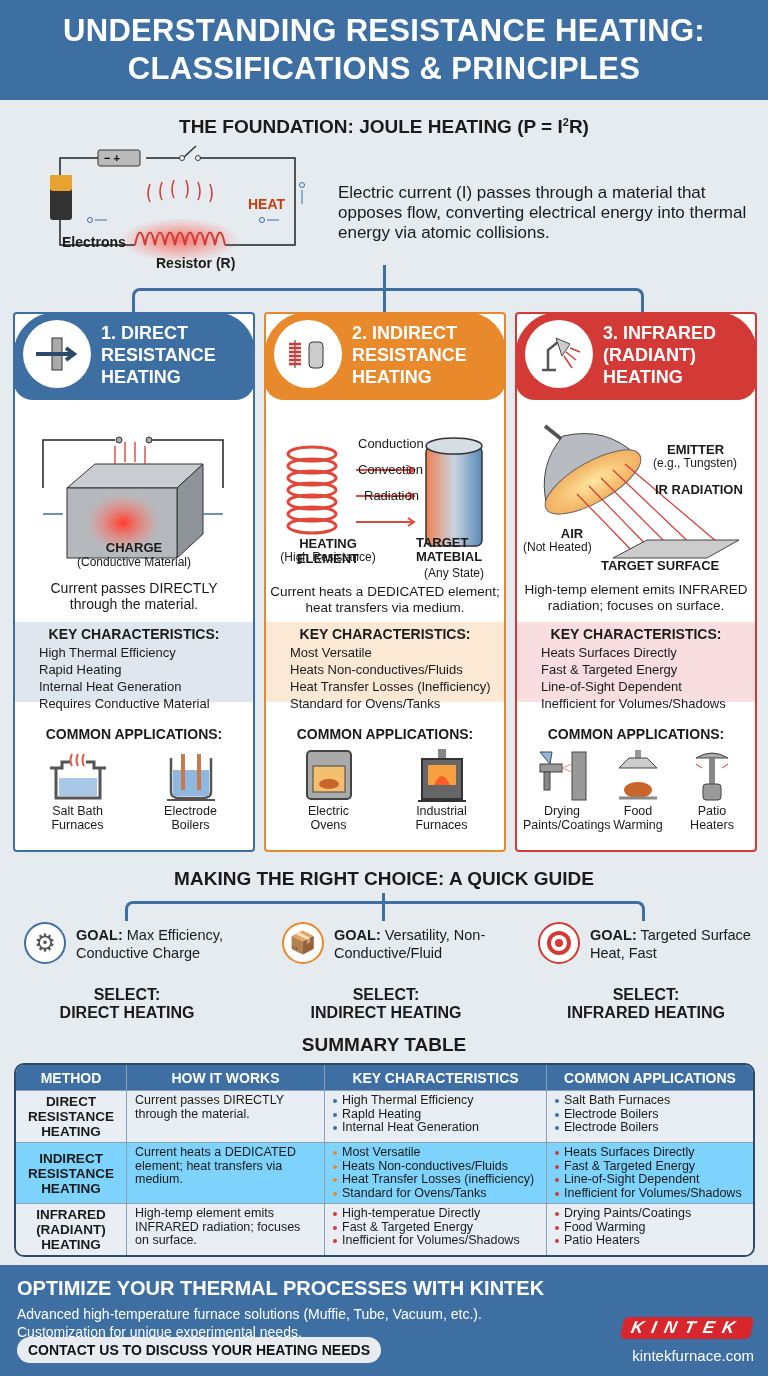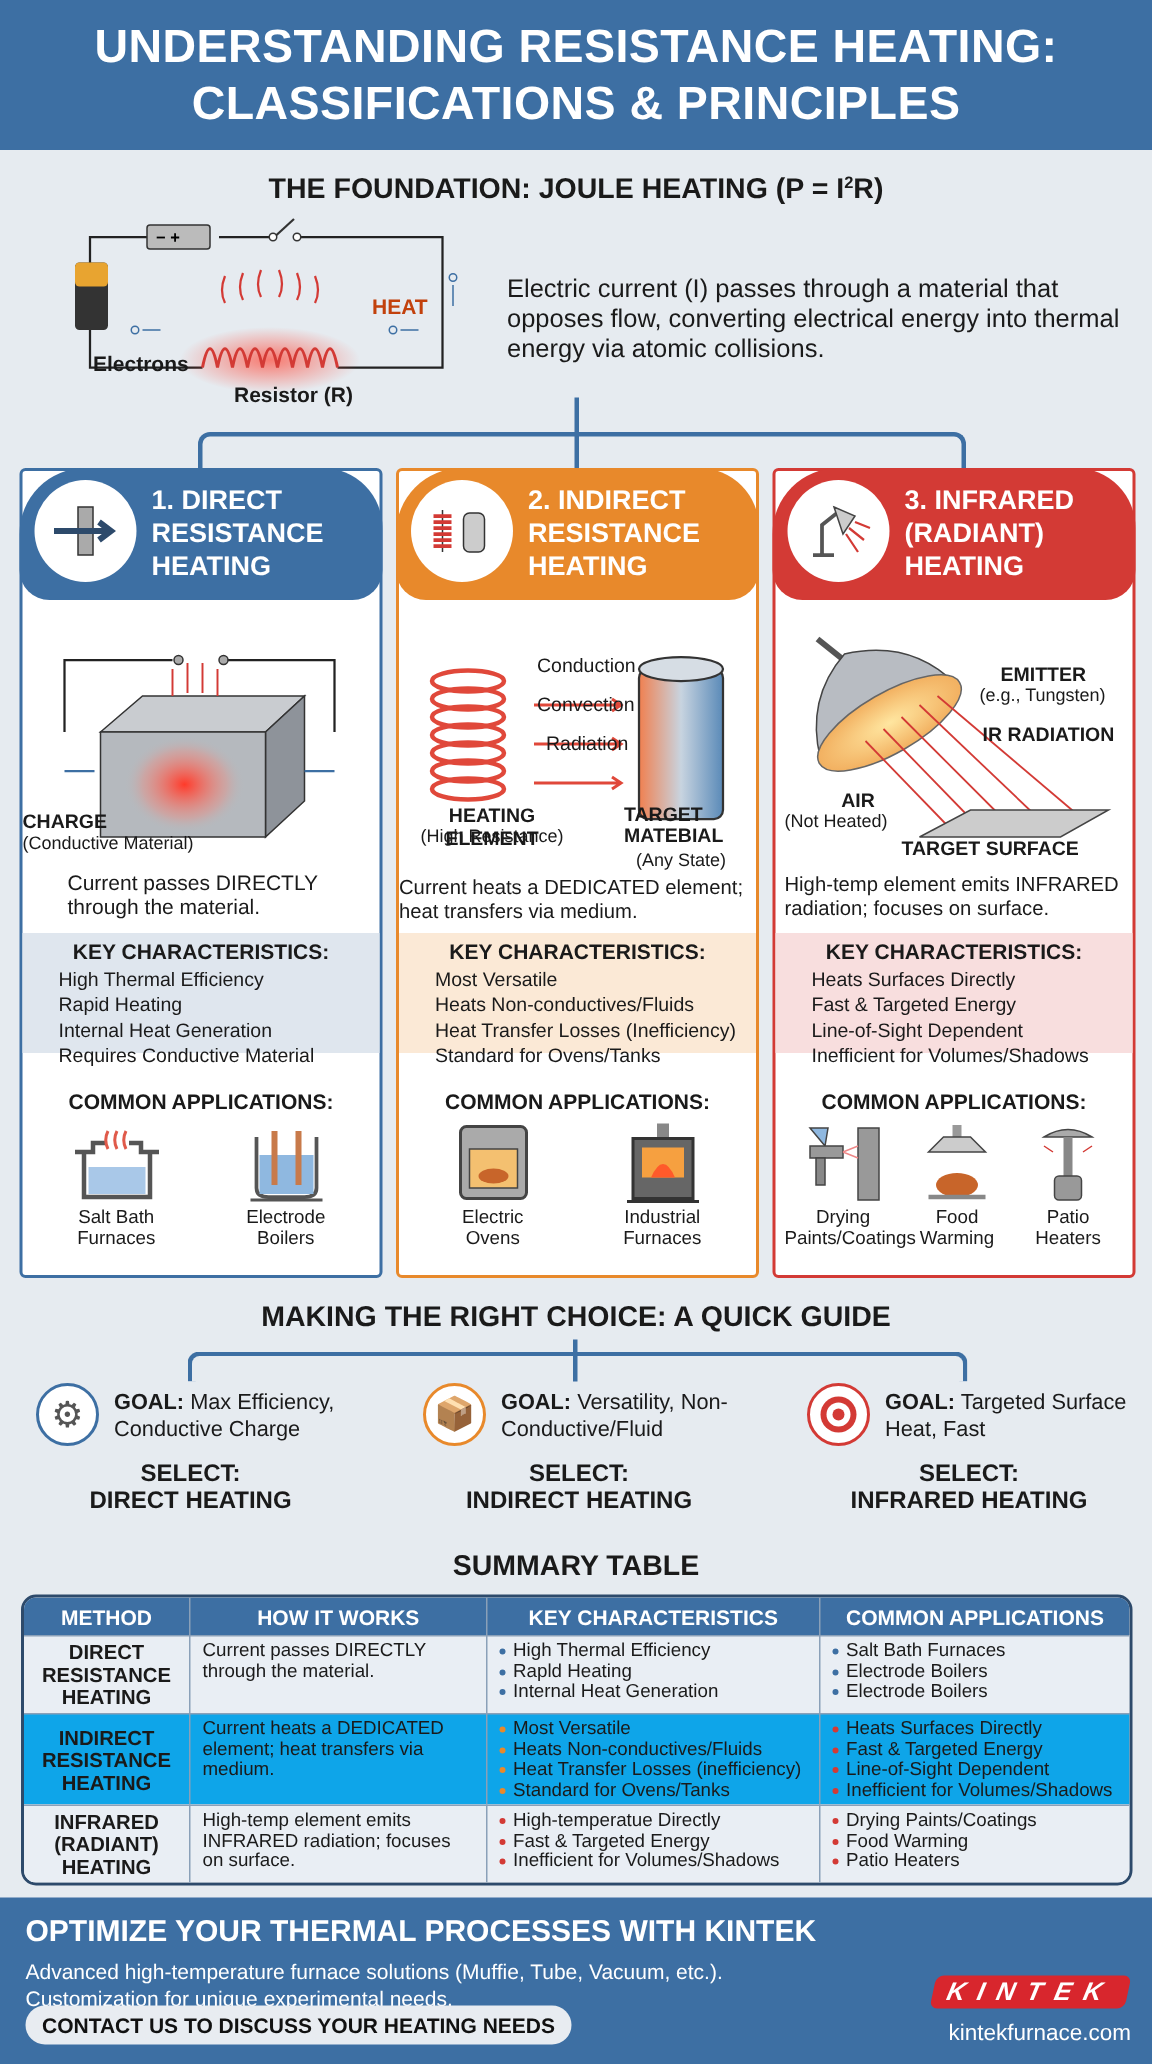--- a/index.html
+++ b/index.html
@@ -8,42 +8,42 @@
 .found-title{position:absolute;top:116px;left:0;width:768px;text-align:center;font-weight:bold;font-size:19px}
 .found-title sup{font-size:11px}
 .circuit{position:absolute;left:40px;top:140px;width:280px;height:130px}
 .found-desc{position:absolute;left:338px;top:183px;width:410px;font-size:17px;line-height:20px}
 .lbl{position:absolute;font-size:13px;font-weight:bold}
 .conn{position:absolute;border:3px solid #3d6fa3}
 .card{position:absolute;top:312px;width:242px;height:540px;border-radius:4px;background:#fff;border:2px solid}
 .card .chead{position:absolute;left:-2px;top:-2px;width:242px;height:88px;border-radius:44px 40px 20px 20px;color:#fff;font-weight:bold;font-size:18px;line-height:22px;padding:10px 0 0 88px}
 .card .icirc{position:absolute;left:10px;top:8px;width:68px;height:68px;border-radius:50%;background:#fff;display:flex;align-items:center;justify-content:center}
 .card .illus{position:absolute;left:0;top:92px;width:238px;height:170px}
-.card .caption{position:absolute;left:0;width:238px;text-align:left;font-size:13px;line-height:16px}
+.card .caption{position:absolute;left:0;width:238px;text-align:center;font-size:13px;line-height:16px}
 .card .keyp{position:absolute;left:0;top:308px;width:238px;height:80px;padding:4px 0 0 12px}
 .keyp h4,.appp h4{font-size:14px;text-align:center;margin-right:12px;margin-bottom:2px}
 .keyp li{list-style:none;font-size:13px;line-height:17px;position:relative;padding-left:12px}
 .keyp li:before{content:"";position:absolute;left:0;top:6px;width:5px;height:5px;border-radius:50%}
 .appp{position:absolute;left:0;top:412px;width:238px}
 .apps{display:flex;justify-content:space-around;margin-top:6px;padding:0 6px}
 .app{text-align:center;font-size:12.5px;line-height:14px;width:78px}
 .app .aic{height:56px;display:flex;align-items:center;justify-content:center}
 .guide-title{position:absolute;top:868px;left:0;width:768px;text-align:center;font-weight:bold;font-size:19px}
 .goal{position:absolute;top:922px;width:240px;height:120px}
 .goal .gc{position:absolute;left:0;top:0;width:42px;height:42px;border-radius:50%;background:#fff;border:2px solid;display:flex;align-items:center;justify-content:center}
 .goal .gt{position:absolute;left:52px;top:4px;font-size:14.5px;line-height:18px}
-.goal .sel{position:absolute;left:0;top:52px;width:200px;text-align:center;font-weight:bold;font-size:16px;line-height:18px}
+.goal .sel{position:absolute;left:0;top:64px;width:200px;text-align:center;font-weight:bold;font-size:16px;line-height:18px}
 .sum-title{position:absolute;top:1034px;width:768px;text-align:center;font-weight:bold;font-size:19px}
 table{position:absolute;left:14px;top:1063px;width:741px;border-collapse:separate;border-spacing:0;border:2px solid #2d4a6b;border-radius:10px;overflow:hidden;font-size:12.5px}
 th{background:#3d6fa3;color:#fff;font-size:14px;height:25px;font-weight:bold}
 td{border-top:1px solid #8aa0b8;border-left:1px solid #8aa0b8;vertical-align:top;padding:3px 8px;line-height:13.5px}
 td:first-child{border-left:none;text-align:center;font-weight:bold;font-size:13.5px;line-height:15px;vertical-align:middle}
 th+th{border-left:1px solid #8aa0b8}
 tr.r1 td{background:#e9eef4}
-tr.r2 td{background:#0ea5e9}
+tr.r2 td{background:#7dd3fc}
 tr.r3 td{background:#e9eef4}
 td ul{list-style:none}
 td li{position:relative;padding-left:9px}
 td li:before{content:"";position:absolute;left:0;top:5px;width:4px;height:4px;border-radius:50%;background:var(--b)}
 .foot{position:absolute;left:0;top:1265px;width:768px;height:111px;background:#3d6fa3;color:#fff}
 .foot h2{position:absolute;left:17px;top:12px;font-size:20px}
 .foot p{position:absolute;left:17px;top:40px;font-size:14px;line-height:18px}
 .ctab{position:absolute;left:17px;top:72px;background:#e8ecf1;color:#111;border-radius:14px;padding:5px 11px;font-weight:bold;font-size:14px}
 .logo{position:absolute;right:16px;top:52px;width:130px;height:22px;background:#d8262d;border-radius:5px;transform:skewX(-12deg);color:#fff;font-weight:bold;font-style:italic;font-size:17px;letter-spacing:8px;text-align:center;line-height:22px}
 .site{position:absolute;right:14px;top:82px;font-size:15px}

